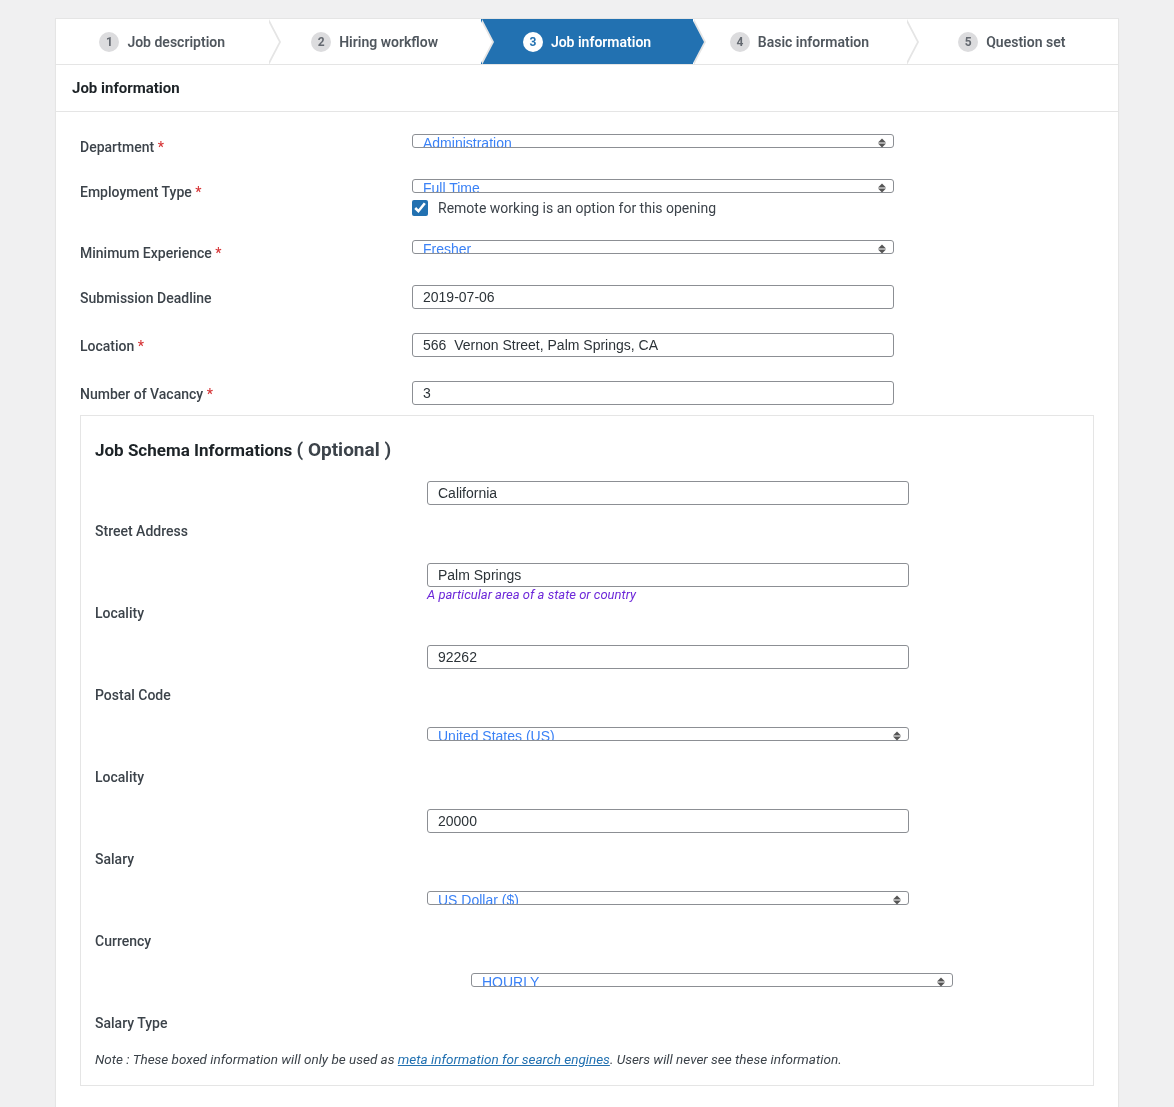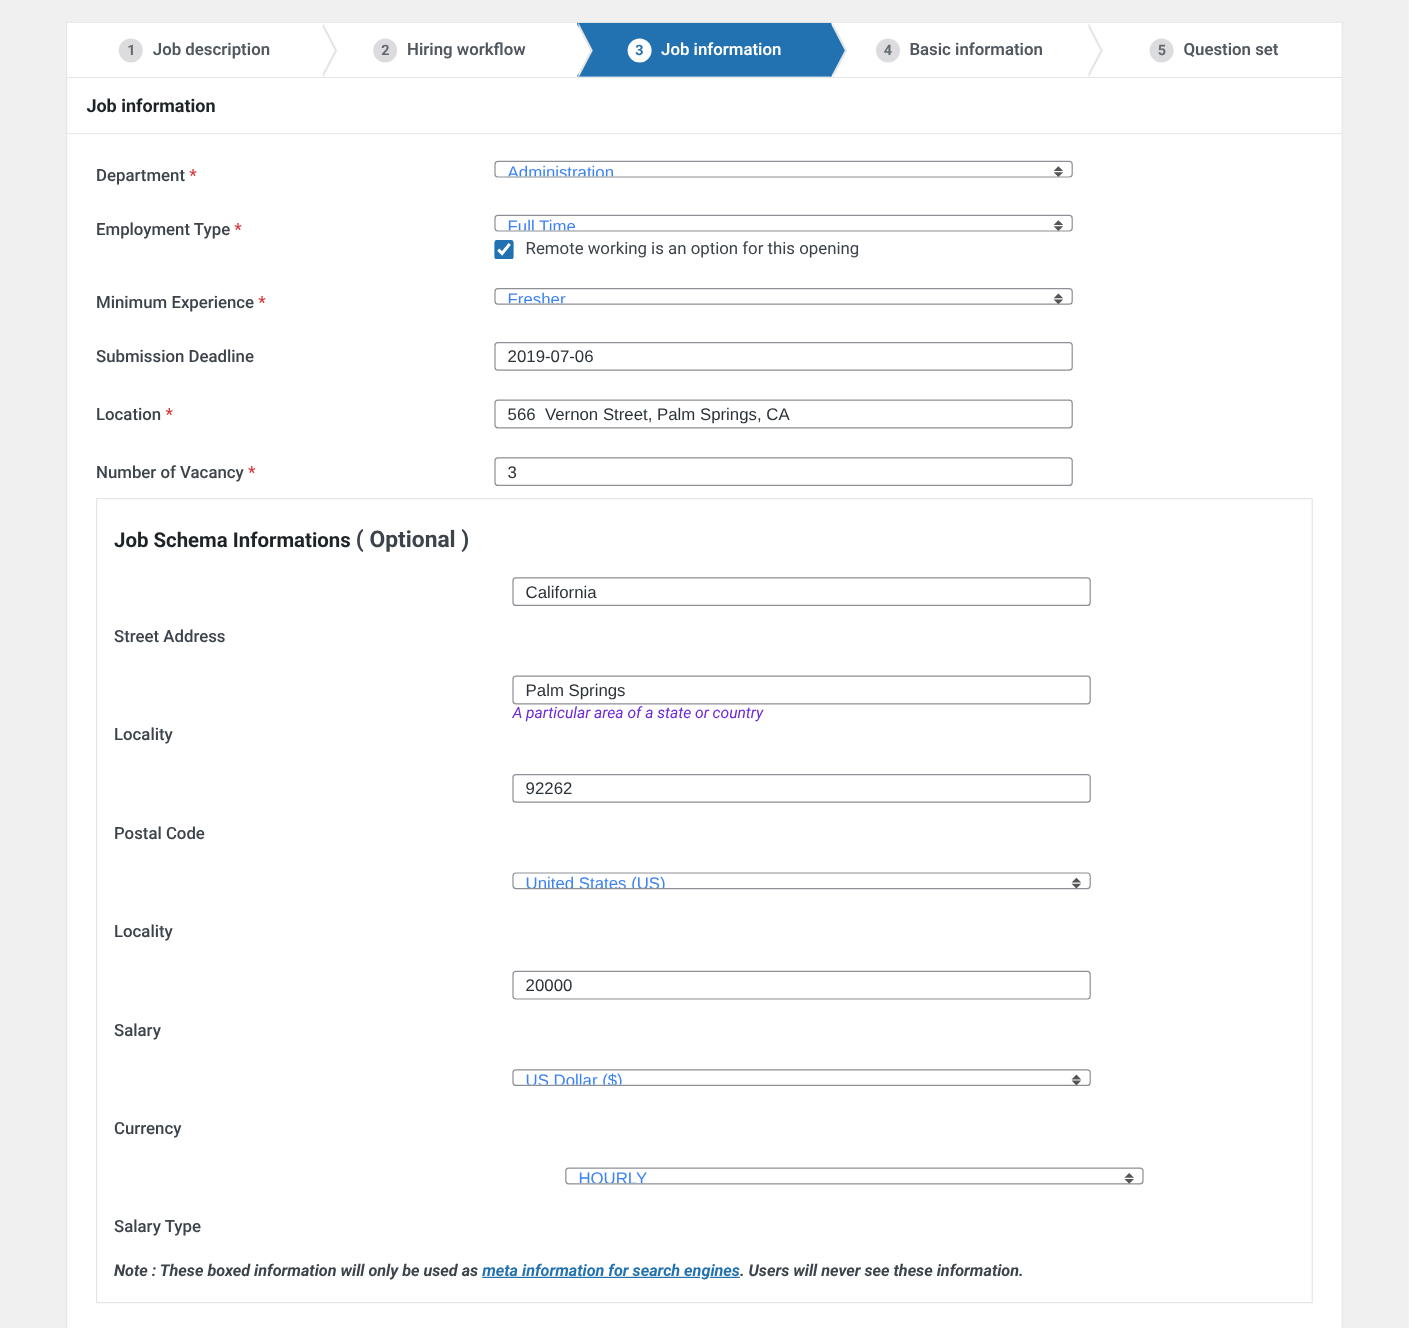--- a/index.html
+++ b/index.html
@@ -184,21 +184,21 @@
     color: #1d2327;
     margin-bottom: 20px;
   }
   .schema-title .opt {
     font-weight: 700;
     font-size: 19px;
     color: #3c434a;
   }
   .note-text {
     font-style: italic;
-    font-weight: 700;
+    font-weight: 400;
     font-size: 13.5px;
     color: #3c434a;
     margin-top: 20px;
   }
   .note-text a {
     color: #2271b1;
     text-decoration: underline;
   }
   .footer-buttons {
     display: flex;

